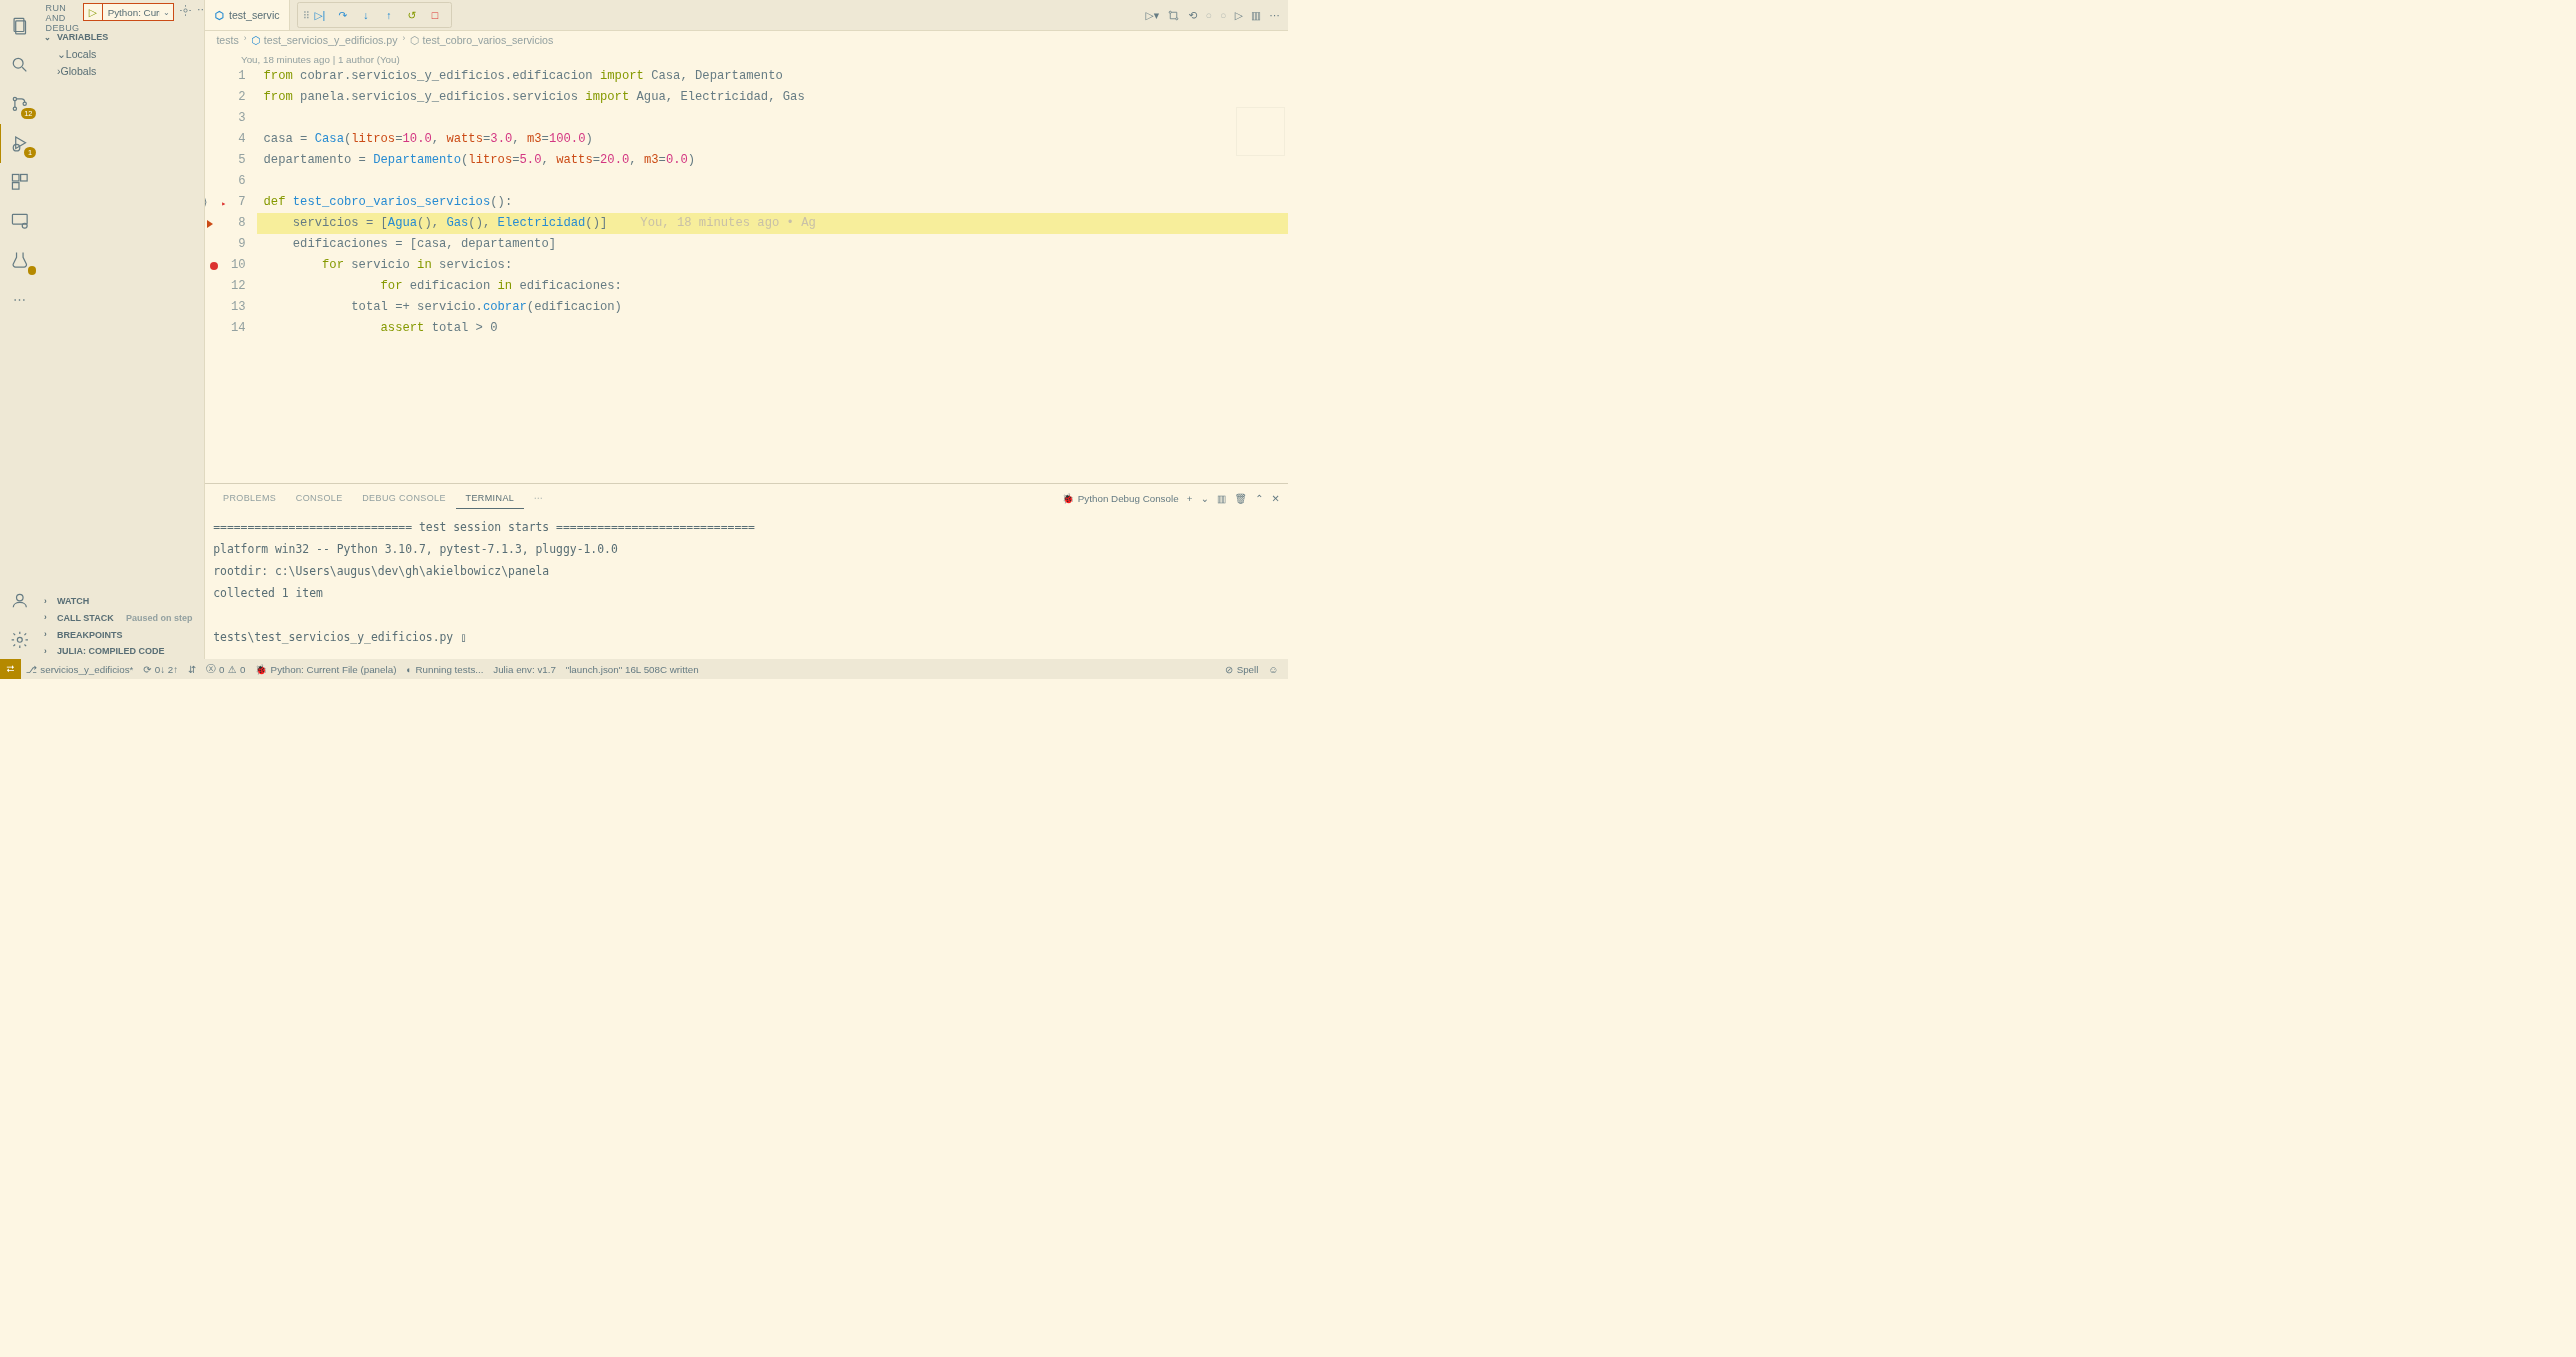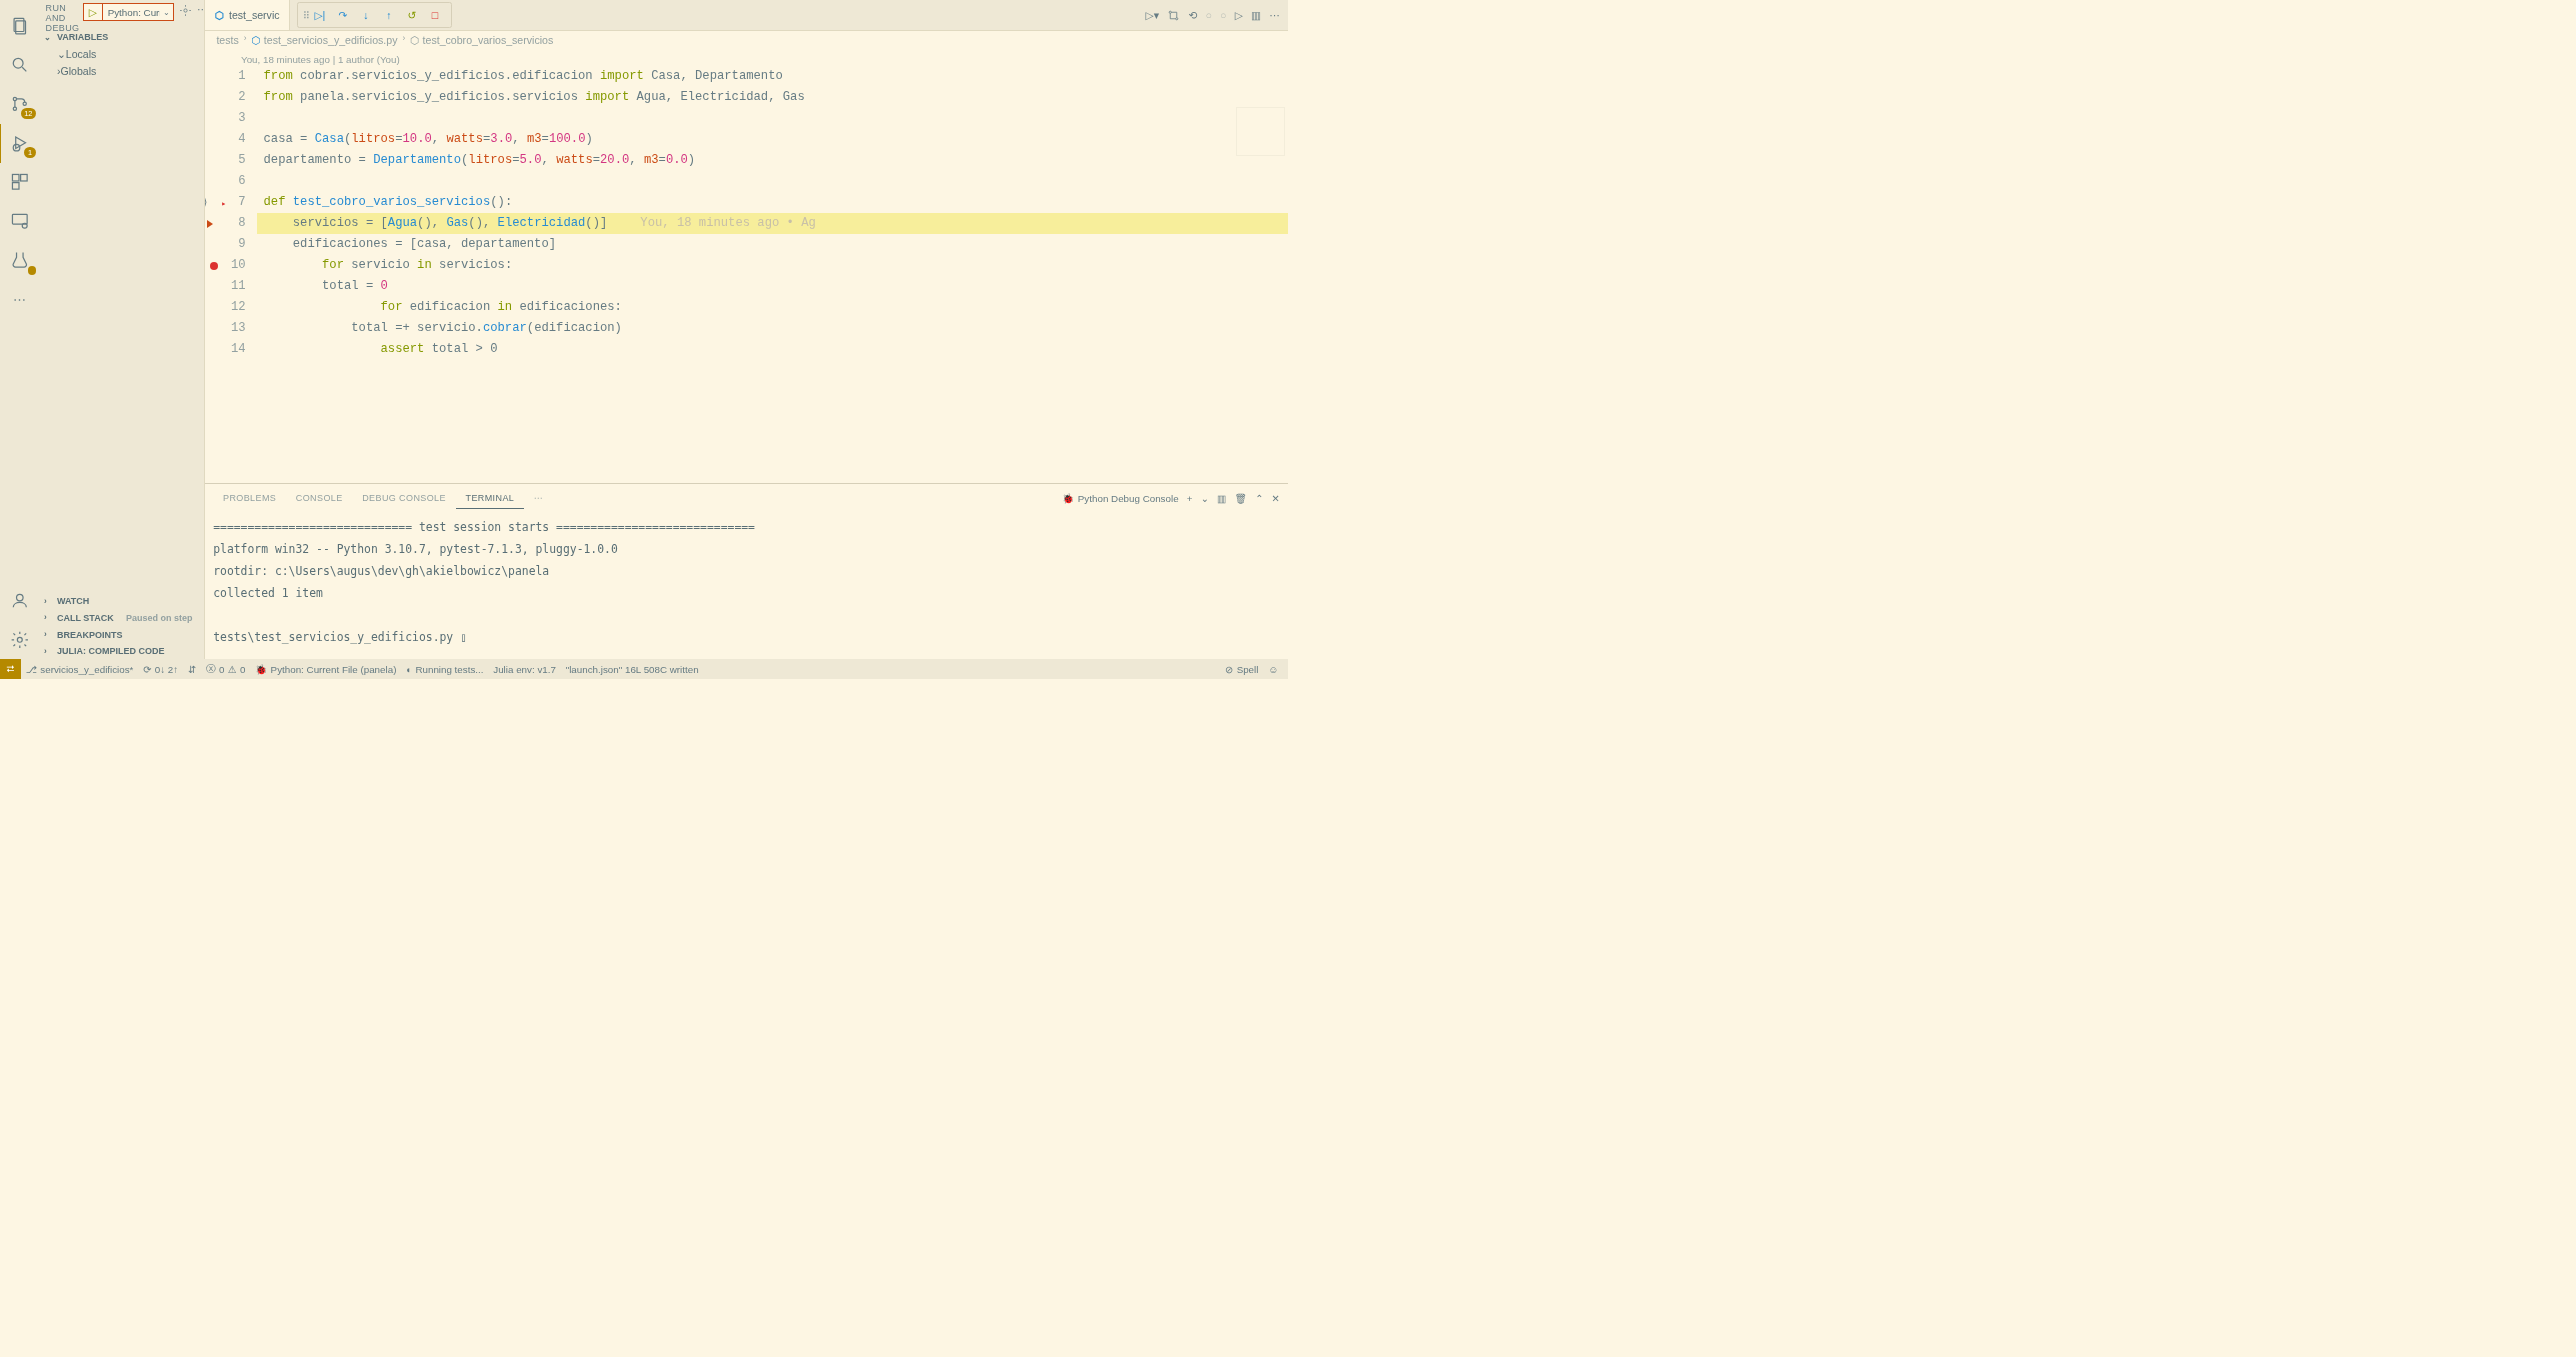--- a/index.html
+++ b/index.html
@@ -492,21 +492,20 @@
       <div class="code-line"><span class="gutter"><span>1</span></span><span class="code-content"><span class="kw">from</span><span> cobrar.servicios_y_edificios.edificacion </span><span class="kw">import</span><span> Casa, Departamento</span></span></div>
       <div class="code-line"><span class="gutter"><span>2</span></span><span class="code-content"><span class="kw">from</span><span> panela.servicios_y_edificios.servicios </span><span class="kw">import</span><span> Agua, Electricidad, Gas</span></span></div>
       <div class="code-line"><span class="gutter"><span>3</span></span><span class="code-content"></span></div>
       <div class="code-line"><span class="gutter"><span>4</span></span><span class="code-content">casa = <span class="cls">Casa</span>(<span class="param">litros</span>=<span class="num">10.0</span>, <span class="param">watts</span>=<span class="num">3.0</span>, <span class="param">m3</span>=<span class="num">100.0</span>)</span></div>
       <div class="code-line"><span class="gutter"><span>5</span></span><span class="code-content">departamento = <span class="cls">Departamento</span>(<span class="param">litros</span>=<span class="num">5.0</span>, <span class="param">watts</span>=<span class="num">20.0</span>, <span class="param">m3</span>=<span class="num">0.0</span>)</span></div>
       <div class="code-line"><span class="gutter"><span>6</span></span><span class="code-content"></span></div>
       <div class="code-line"><span class="gutter"><span class="step-arrow">⟩</span><span class="fold-marker">▸</span><span>7</span></span><span class="code-content"><span class="kw">def</span><span class="fn"> test_cobro_varios_servicios</span><span>():</span></span></div>
       <div class="code-line highlighted"><span class="gutter" style="background:#fdf6e3;"><span class="current-arrow"></span><span>8</span></span><span class="code-content">    servicios = [<span class="cls">Agua</span>(), <span class="cls">Gas</span>(), <span class="cls">Electricidad</span>()]<span class="blame">You, 18 minutes ago • Ag</span></span></div>
       <div class="code-line"><span class="gutter"><span>9</span></span><span class="code-content">    edificaciones = [casa, departamento]</span></div>
       <div class="code-line"><span class="gutter"><span class="bp"></span><span>10</span></span><span class="code-content">    <span class="kw">    for</span><span> servicio </span><span class="kw">in</span><span> servicios:</span></span></div>
-      <div class="code-line"><span class="gutter"><span>11</span></span><span class="code-content">        total = <span class="num">0</span></span></div>
       <div class="code-line"><span class="gutter"><span>12</span></span><span class="code-content">        <span class="kw">        for</span><span> edificacion </span><span class="kw">in</span><span> edificaciones:</span></span></div>
       <div class="code-line"><span class="gutter"><span>13</span></span><span class="code-content">            total =+ servicio.<span class="fn">cobrar</span>(edificacion)</span></div>
       <div class="code-line"><span class="gutter"><span>14</span></span><span class="code-content">        <span class="kw">        assert</span><span> total &gt; 0</span></span></div>
       <div class="minimap"></div>
     </div>
 
     <div class="panel">
       <div class="panel-tabs">
         <span class="ptab">PROBLEMS</span>
         <span class="ptab">CONSOLE</span>

